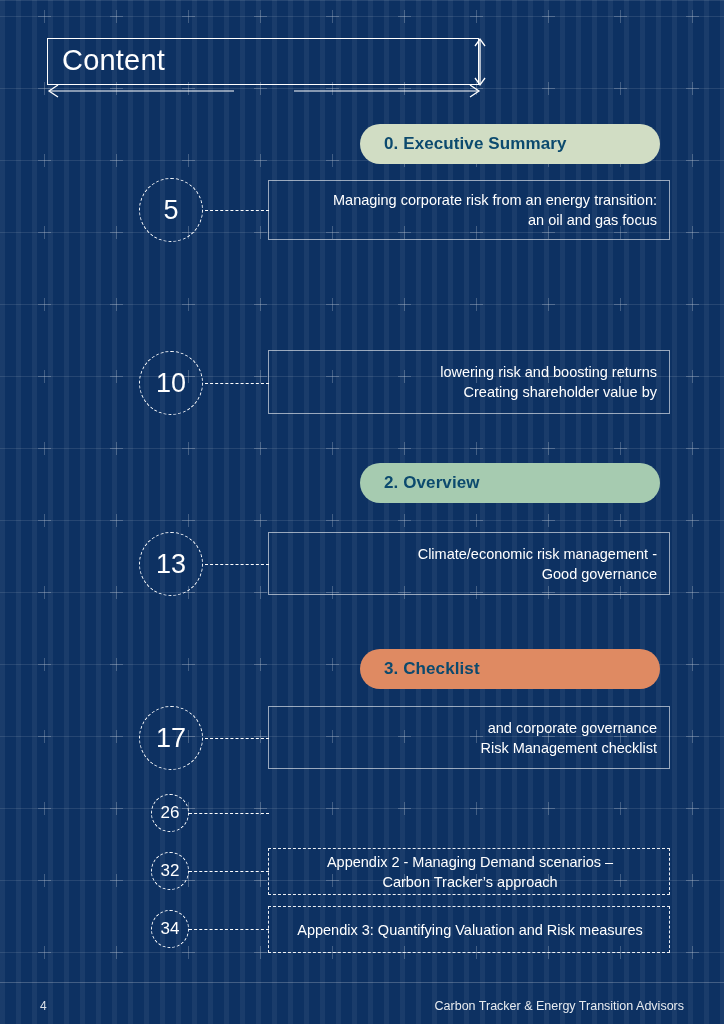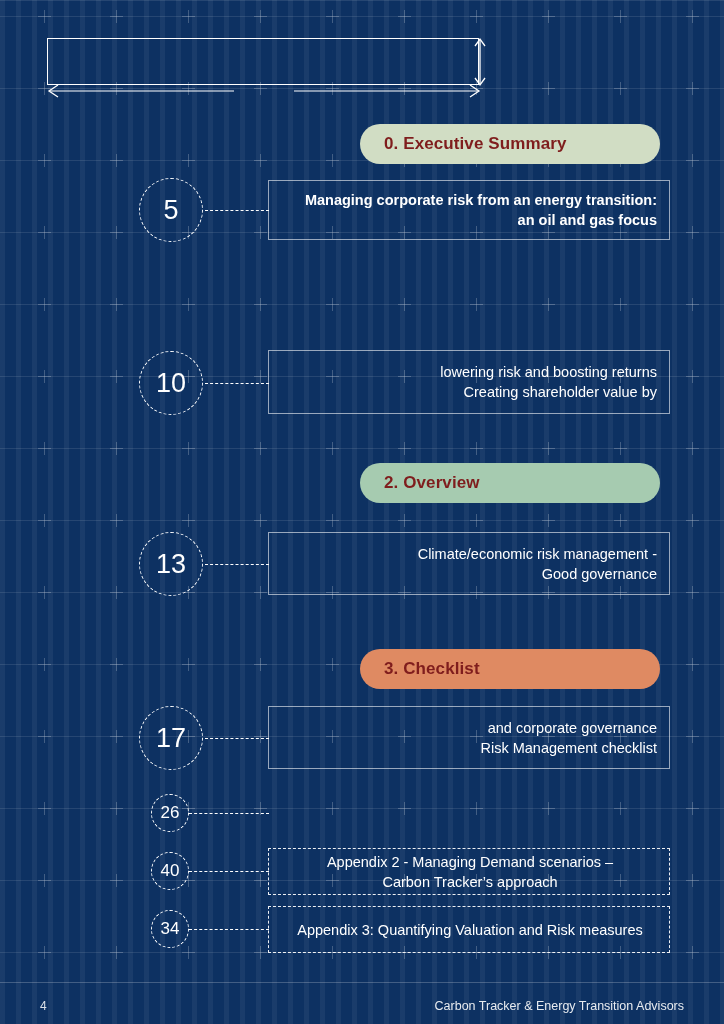--- a/index.html
+++ b/index.html
@@ -56,21 +56,21 @@
     position:absolute;left:62px;top:44px;
     font-size:29px;color:#ffffff;letter-spacing:.2px;font-weight:400;
   }
   .dim-v{position:absolute;left:472px;top:36px;width:16px;height:52px;}
   .dim-h{position:absolute;left:44px;top:80px;width:440px;height:20px;}
 
   
   .pill{
     position:absolute;height:40px;border-radius:21px;
     display:flex;align-items:center;
-    color:#7f1d1d;font-size:17px;font-weight:700;letter-spacing:.1px;
+    color:#0c4a6e;font-size:17px;font-weight:700;letter-spacing:.1px;
     padding-left:24px;box-sizing:border-box;
   }
   .circle{
     position:absolute;border-radius:50%;
     border:1.6px dashed #ffffff;
     display:flex;align-items:center;justify-content:center;
     color:#ffffff;box-sizing:border-box;
   }
   .circle.big{width:64px;height:64px;font-size:27px;}
   .circle.small{width:38px;height:38px;font-size:17px;}
@@ -246,20 +246,21 @@
     <span class="star" style="left:404px;top:952px"></span>
     <span class="star" style="left:476px;top:952px"></span>
     <span class="star" style="left:548px;top:952px"></span>
     <span class="star" style="left:620px;top:952px"></span>
     <span class="star" style="left:692px;top:952px"></span>
   </div>
 
 <div id="page">
 
   <div class="hdr-box"></div>
+  <div class="hdr-title">Content</div>
 
   <svg class="dim-v" viewBox="0 0 16 52">
     <line x1="8" y1="4" x2="8" y2="48" stroke="#ffffff" stroke-width="1.3"></line>
     <polyline points="3,10 8,3 13,10" fill="none" stroke="#ffffff" stroke-width="1.3"></polyline>
     <polyline points="3,42 8,49 13,42" fill="none" stroke="#ffffff" stroke-width="1.3"></polyline>
   </svg>
 
   <svg class="dim-h" viewBox="0 0 440 20">
     <line x1="6" y1="11" x2="190" y2="11" stroke="#ffffff" stroke-width="1.2"></line>
     <line x1="250" y1="11" x2="434" y2="11" stroke="#ffffff" stroke-width="1.2"></line>
@@ -267,21 +268,21 @@
     <polyline points="426,5 435,11 426,17" fill="none" stroke="#ffffff" stroke-width="1.3"></polyline>
   </svg>
 
   <div class="pill" style="left: 360px; top: 124px; width: 300px; background: rgb(209, 221, 196);">
     <span>0. Executive Summary</span>
   </div>
   <div class="circle big" style="left:139px;top:178px;">
     <span>5</span>
   </div>
   <div class="connector" style="left:205px;top:210px;width:64px;"></div>
-  <div class="tbox solid" style="left:268px;top:180px;width:402px;height:60px;font-weight:bold;">
+  <div class="tbox solid" style="left:268px;top:180px;width:402px;height:60px;">
     <div>
       <div>Managing corporate risk  from an energy transition:</div>
       <div>an oil and gas focus</div>
     </div>
   </div>
 
   <div class="circle big" style="left:139px;top:351px;">
     <span>10</span>
   </div>
   <div class="connector" style="left:205px;top:383px;width:64px;"></div>
@@ -319,21 +320,21 @@
       <div>Risk Management checklist</div>
     </div>
   </div>
 
   <div class="circle small" style="left:151px;top:794px;">
     <span>26</span>
   </div>
   <div class="connector" style="left:189px;top:813px;width:80px;"></div>
 
   <div class="circle small" style="left:151px;top:852px;">
-    <span>40</span>
+    <span>32</span>
   </div>
   <div class="connector" style="left:189px;top:871px;width:80px;"></div>
   <div class="tbox dashed center" style="left:268px;top:848px;width:402px;height:47px;">
     <div>
       <div>Appendix  2 - Managing Demand scenarios –</div>
       <div>Carbon Tracker’s approach</div>
     </div>
   </div>
 
   <div class="circle small" style="left:151px;top:910px;">

